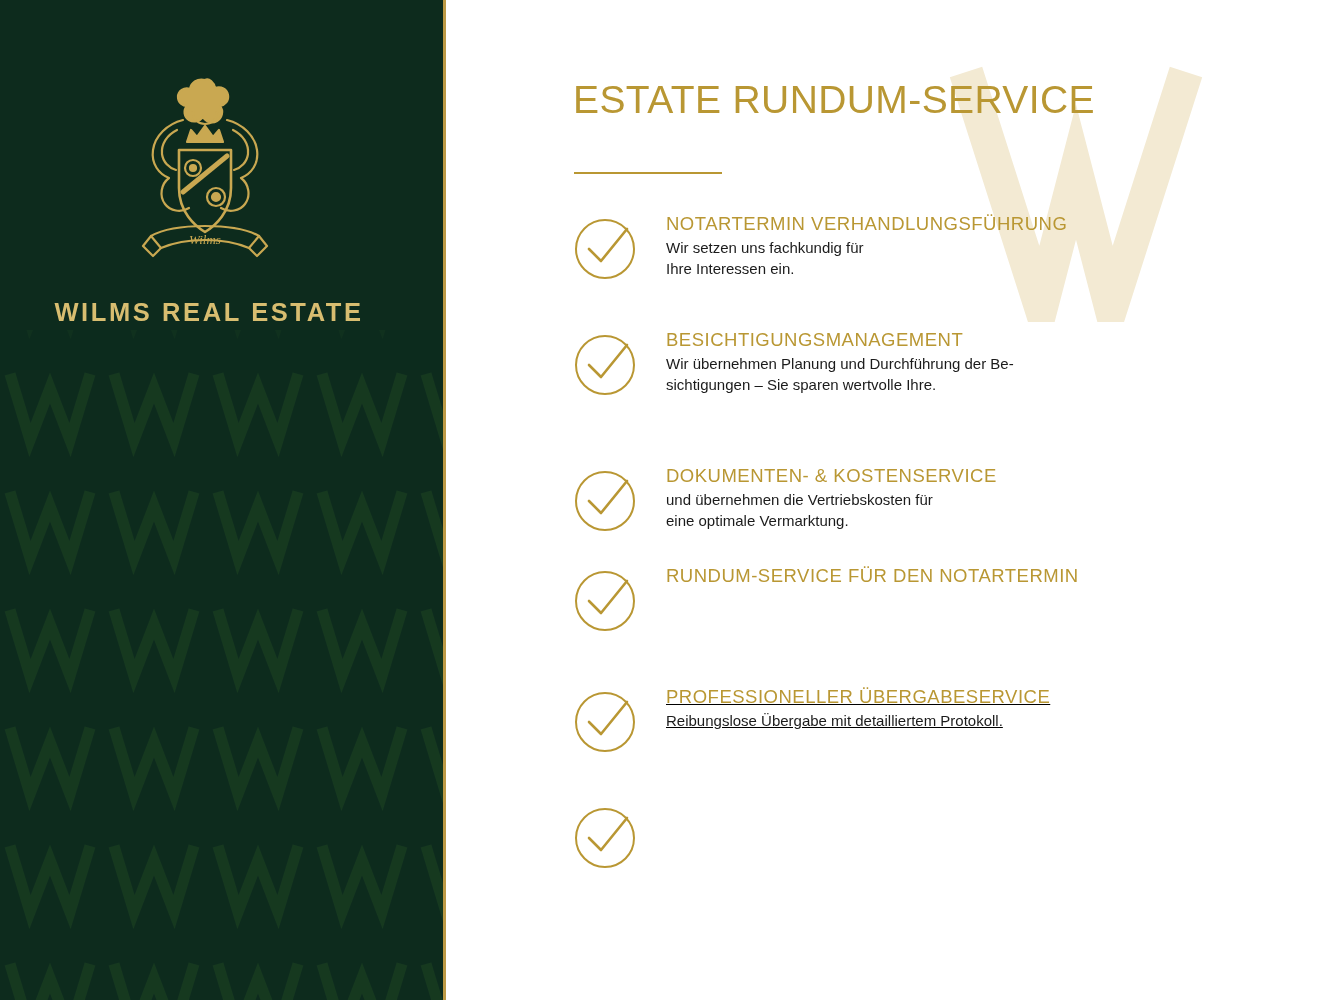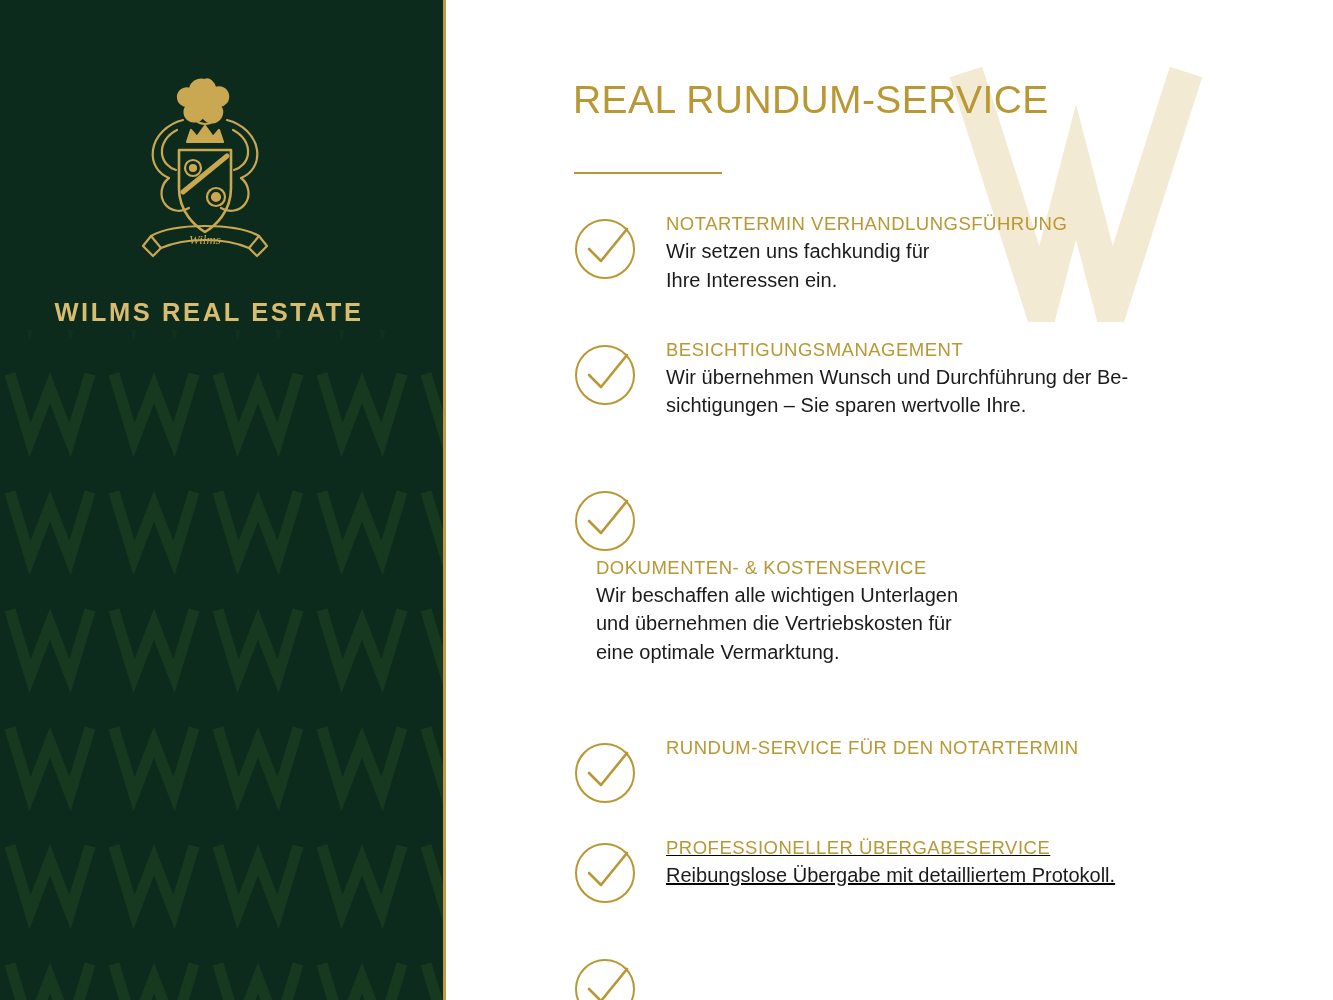--- a/index.html
+++ b/index.html
@@ -115,21 +115,21 @@
   }
   .item-title {
     color: #b99733;
     font-size: 18.5px;
     letter-spacing: 0.5px;
     line-height: 1.25;
     white-space: nowrap;
   }
   .item-body {
     color: #1b1b1b;
-    font-size: 20px;
+    font-size: 15px;
     line-height: 1.42;
     margin-top: 2px;
   }
   .item-body div { white-space: nowrap; }
 </style>
 </head>
 <body>
 
 <div class="page">
 
@@ -186,21 +186,21 @@
     <div class="brand-name">WILMS REAL ESTATE</div>
     <div class="gold-edge"></div>
   </div>
 
   <div class="right-panel">
 
     <svg class="watermark" viewBox="0 0 260 260" aria-hidden="true">
       <path d="M20 10 L95 245 L130 110 L165 245 L240 10" fill="none" stroke="#f3ead3" stroke-width="34" stroke-linecap="butt" stroke-linejoin="miter"></path>
     </svg>
 
-    <h1 class="headline">REAL RUNDUM-SERVICE</h1>
+    <h1 class="headline">ESTATE RUNDUM-SERVICE</h1>
     <div class="rule"></div>
 
     <div class="items">
 
       <div class="item" style="margin-bottom:44px;">
         <div class="check">
           <svg width="62" height="62" viewBox="0 0 62 62" aria-hidden="true">
             <circle cx="31" cy="31" r="29" fill="none" stroke="#b99733" stroke-width="2"></circle>
             <path d="M15 31 L27 43 L53 11" fill="none" stroke="#b99733" stroke-width="2.6" stroke-linecap="round" stroke-linejoin="round"></path>
           </svg>
@@ -217,44 +217,43 @@
       <div class="item" style="margin-bottom:64px;">
         <div class="check">
           <svg width="62" height="62" viewBox="0 0 62 62" aria-hidden="true">
             <circle cx="31" cy="31" r="29" fill="none" stroke="#b99733" stroke-width="2"></circle>
             <path d="M15 31 L27 43 L53 11" fill="none" stroke="#b99733" stroke-width="2.6" stroke-linecap="round" stroke-linejoin="round"></path>
           </svg>
         </div>
         <div class="item-text">
           <div class="item-title">BESICHTIGUNGSMANAGEMENT</div>
           <div class="item-body">
-            <div>Wir übernehmen Wunsch und Durchführung der Be-</div>
+            <div>Wir übernehmen Planung und Durchführung der Be-</div>
             <div>sichtigungen – Sie sparen wertvolle Ihre.</div>
           </div>
         </div>
       </div>
 
-      <div class="item" style="margin-bottom:70px;flex-direction:column;">
+      <div class="item" style="margin-bottom:28px;">
         <div class="check">
           <svg width="62" height="62" viewBox="0 0 62 62" aria-hidden="true">
             <circle cx="31" cy="31" r="29" fill="none" stroke="#b99733" stroke-width="2"></circle>
             <path d="M15 31 L27 43 L53 11" fill="none" stroke="#b99733" stroke-width="2.6" stroke-linecap="round" stroke-linejoin="round"></path>
           </svg>
         </div>
         <div class="item-text">
           <div class="item-title">DOKUMENTEN- &amp; KOSTENSERVICE</div>
           <div class="item-body">
-            <div>Wir beschaffen alle wichtigen Unterlagen</div>
             <div>und übernehmen die Vertriebskosten für</div>
             <div>eine optimale Vermarktung.</div>
           </div>
         </div>
       </div>
 
-      <div class="item" style="margin-bottom:28px;">
+      <div class="item" style="margin-bottom:49px;">
         <div class="check">
           <svg width="62" height="62" viewBox="0 0 62 62" aria-hidden="true">
             <circle cx="31" cy="31" r="29" fill="none" stroke="#b99733" stroke-width="2"></circle>
             <path d="M15 31 L27 43 L53 11" fill="none" stroke="#b99733" stroke-width="2.6" stroke-linecap="round" stroke-linejoin="round"></path>
           </svg>
         </div>
         <div class="item-text">
           <div class="item-title">RUNDUM-SERVICE FÜR DEN NOTARTERMIN</div>
         </div>
       </div>

